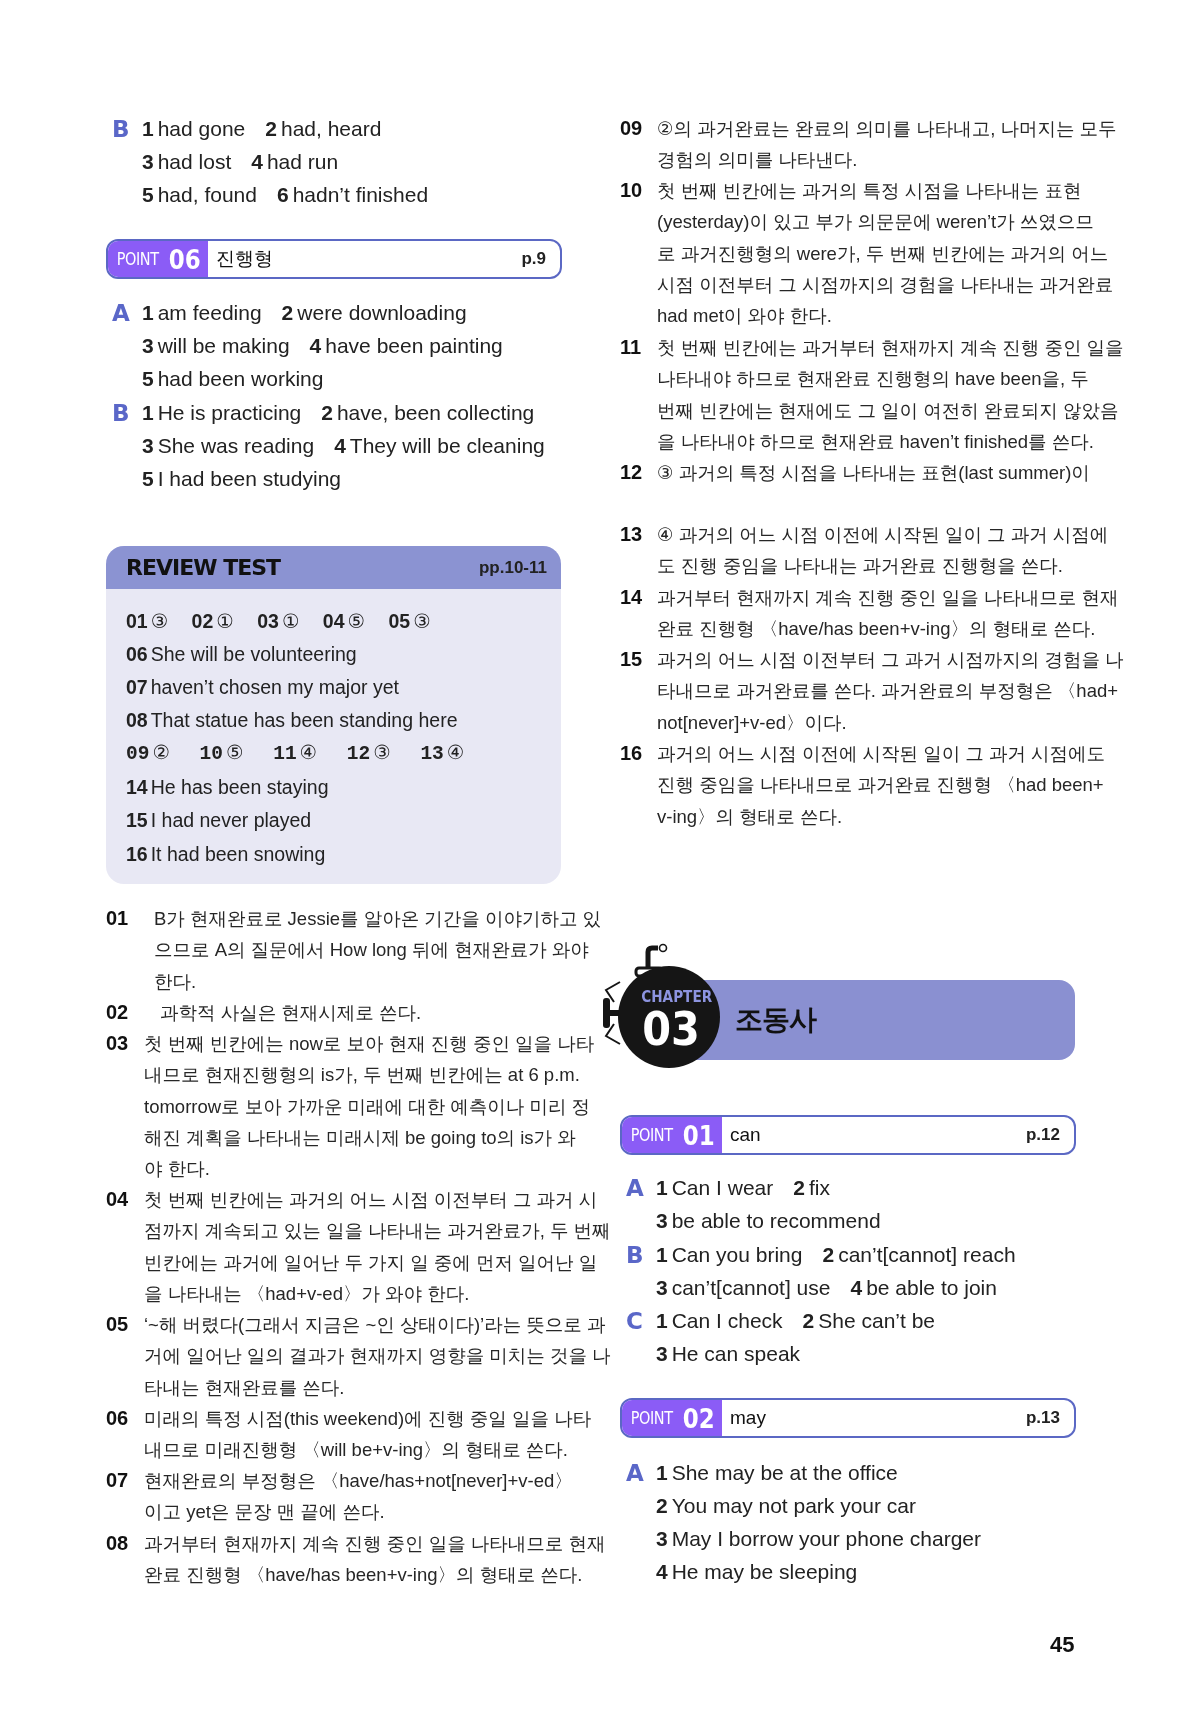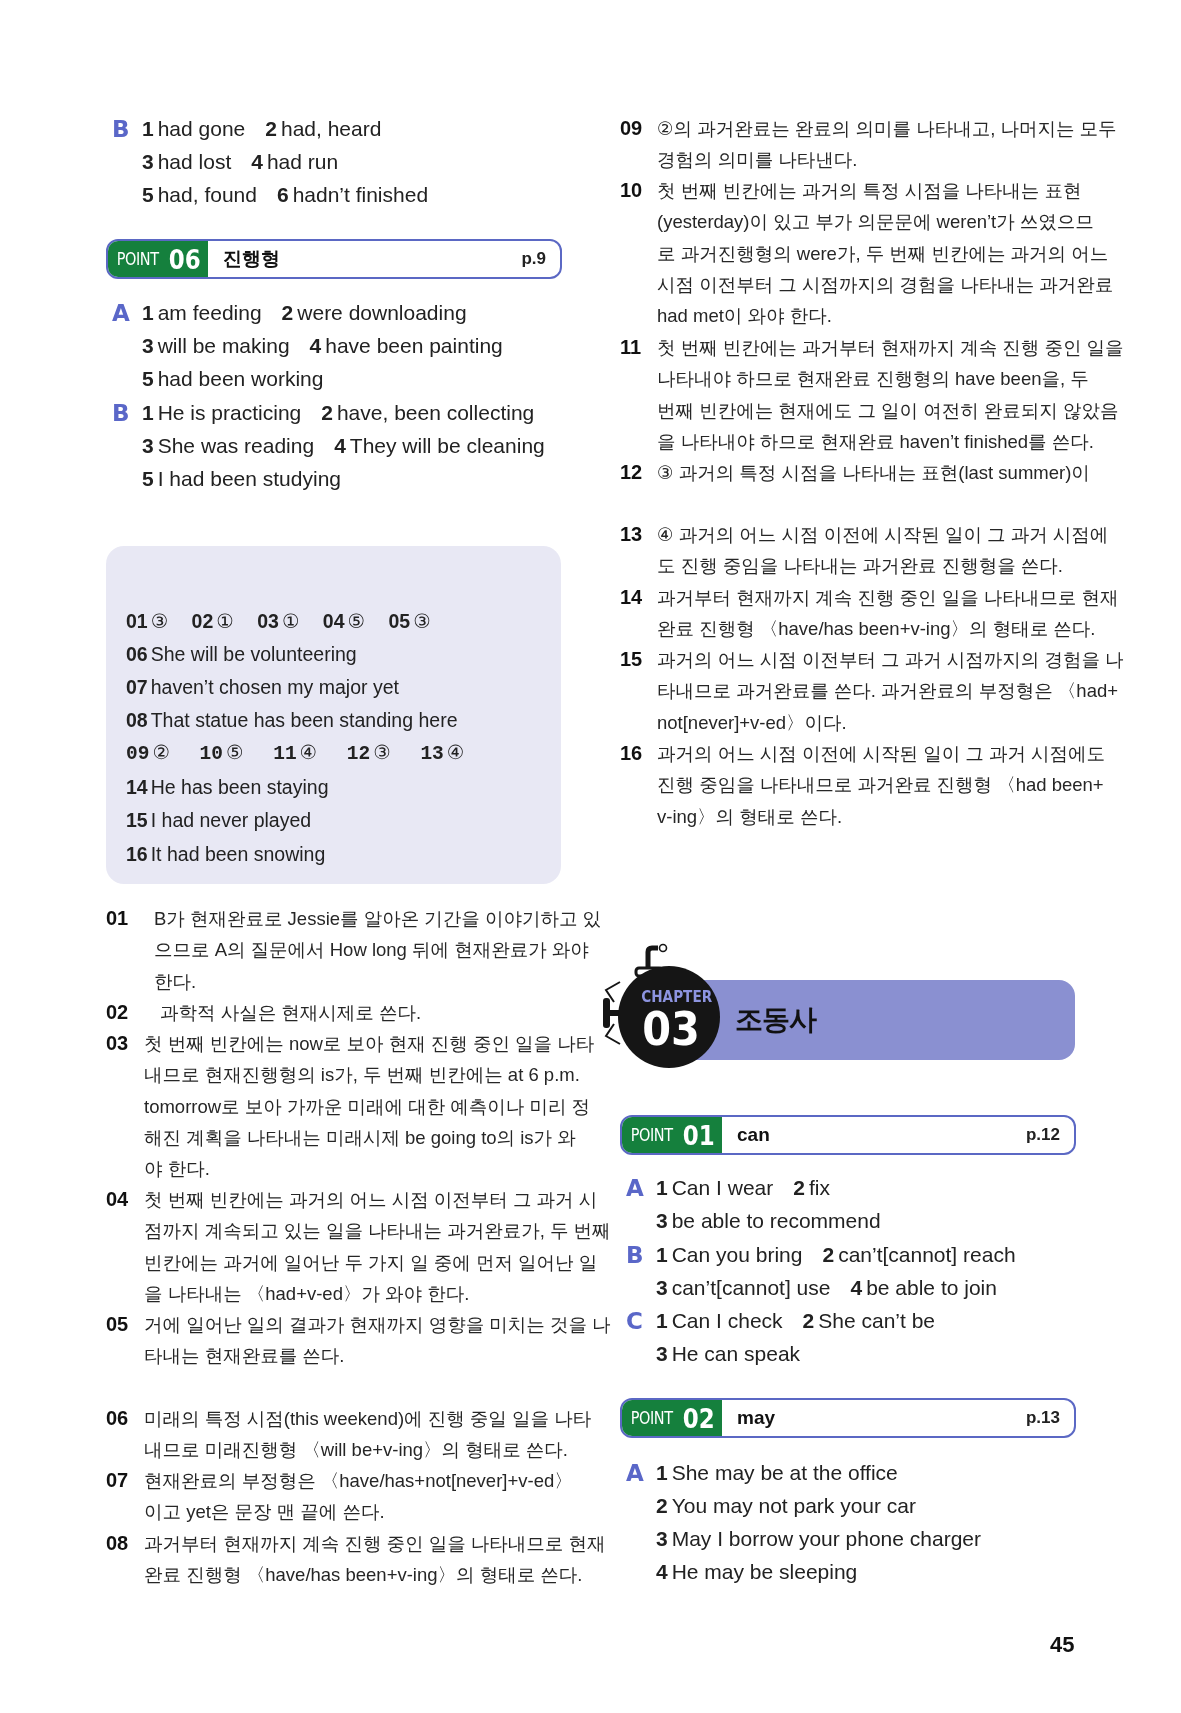--- a/index.html
+++ b/index.html
@@ -11,26 +11,26 @@
   .ans-line { position:absolute; font-size:21px; line-height:26px; white-space:nowrap; color:#222; }
   .ans-line b { font-weight:700; margin-right:4px; }
   .sec-letter { position:absolute; font-size:23px; font-weight:900; color:#5a67c8; line-height:26px; font-family:"DejaVu Sans", sans-serif; }
   .gap { display:inline-block; width:20px; }
 
   .point-box {
     position:absolute; height:40px; border:2px solid #5b68c4; border-radius:12px;
     background:#fff; overflow:hidden; box-sizing:border-box;
   }
   .point-tag {
-    position:absolute; left:0; top:0; bottom:0; width:100px; background:#15803d; color:#fff;
+    position:absolute; left:0; top:0; bottom:0; width:100px; background:#8b5cf6; color:#fff;
     display:flex; align-items:center; justify-content:center; gap:4px;
   }
   .point-tag .pword { font-size:17px; font-family:"DejaVu Sans", sans-serif; font-weight:400; letter-spacing:-0.5px; transform:scaleX(0.85); display:inline-block; }
   .point-tag .pnum { font-size:27px; font-weight:900; font-family:"DejaVu Sans", sans-serif; transform:scaleX(0.85); display:inline-block; }
-  .point-title { position:absolute; left:115px; top:0; bottom:0; display:flex; align-items:center; font-size:19px; font-weight:700; color:#111; }
+  .point-title { position:absolute; left:108px; top:0; bottom:0; display:flex; align-items:center; font-size:19px; font-weight:400; color:#111; }
   .point-page { position:absolute; right:14px; top:0; bottom:0; display:flex; align-items:center; font-size:17px; font-weight:700; color:#222; }
 
   .review {
     position:absolute; left:106px; top:546px; width:455px; height:338px; border-radius:18px;
     background:#e8e8f4; overflow:hidden;
   }
   .review-head {
     height:43px; background:#8b93d2; position:relative;
   }
   .review-title { position:absolute; left:20px; top:0; bottom:0; display:flex; align-items:center; font-size:22px; font-weight:900; color:#111; letter-spacing:-1px; font-family:"DejaVu Sans", sans-serif; }
@@ -100,20 +100,24 @@
     </div>
     <div class="ans-line" style="left:142px;top:433px;">
       <b>3</b><span>She was reading</span><span class="gap"></span><b>4</b><span>They will be cleaning</span>
     </div>
     <div class="ans-line" style="left:142px;top:466px;">
       <b>5</b><span>I had been studying</span>
     </div>
   </div>
 
   <div class="review">
+    <div class="review-head">
+      <div class="review-title">REVIEW TEST</div>
+      <div class="review-page">pp.10-11</div>
+    </div>
     <div class="rv-line" style="top:63px;">
       <b>01</b><span>③</span><span class="g"></span>
       <b>02</b><span>①</span><span class="g"></span>
       <b>03</b><span>①</span><span class="g"></span>
       <b>04</b><span>⑤</span><span class="g"></span>
       <b>05</b><span>③</span>
     </div>
     <div class="rv-line" style="top:96px;"><b>06</b><span>She will be volunteering</span></div>
     <div class="rv-line" style="top:129px;"><b>07</b><span>haven’t chosen my major yet</span></div>
     <div class="rv-line" style="top:162px;"><b>08</b><span>That statue has been standing here</span></div>
@@ -159,20 +163,21 @@
       <div class="expl-text" style="left:38px;width:418px;">
           <span>첫 번째 빈칸에는 과거의 어느 시점 이전부터 그 과거 시</span>
           <span>점까지 계속되고 있는 일을 나타내는 과거완료가, 두 번째</span>
           <span>빈칸에는 과거에 일어난 두 가지 일 중에 먼저 일어난 일</span>
           <span>을 나타내는 〈had+v-ed〉가 와야 한다.</span>
         </div>
     </div>
     <div style="position:absolute;top:406px;left:0;width:456px;">
       <div class="expl-num">05</div>
       <div class="expl-text" style="left:38px;width:418px;">
+          <span>‘~해 버렸다(그래서 지금은 ~인 상태이다)’라는 뜻으로 과</span>
           <span>거에 일어난 일의 결과가 현재까지 영향을 미치는 것을 나</span>
           <span>타내는 현재완료를 쓴다.</span>
         </div>
     </div>
     <div style="position:absolute;top:500px;left:0;width:456px;">
       <div class="expl-num">06</div>
       <div class="expl-text" style="left:38px;width:418px;">
           <span>미래의 특정 시점(this weekend)에 진행 중일 일을 나타</span>
           <span>내므로 미래진행형 〈will be+v-ing〉의 형태로 쓴다.</span>
         </div>

